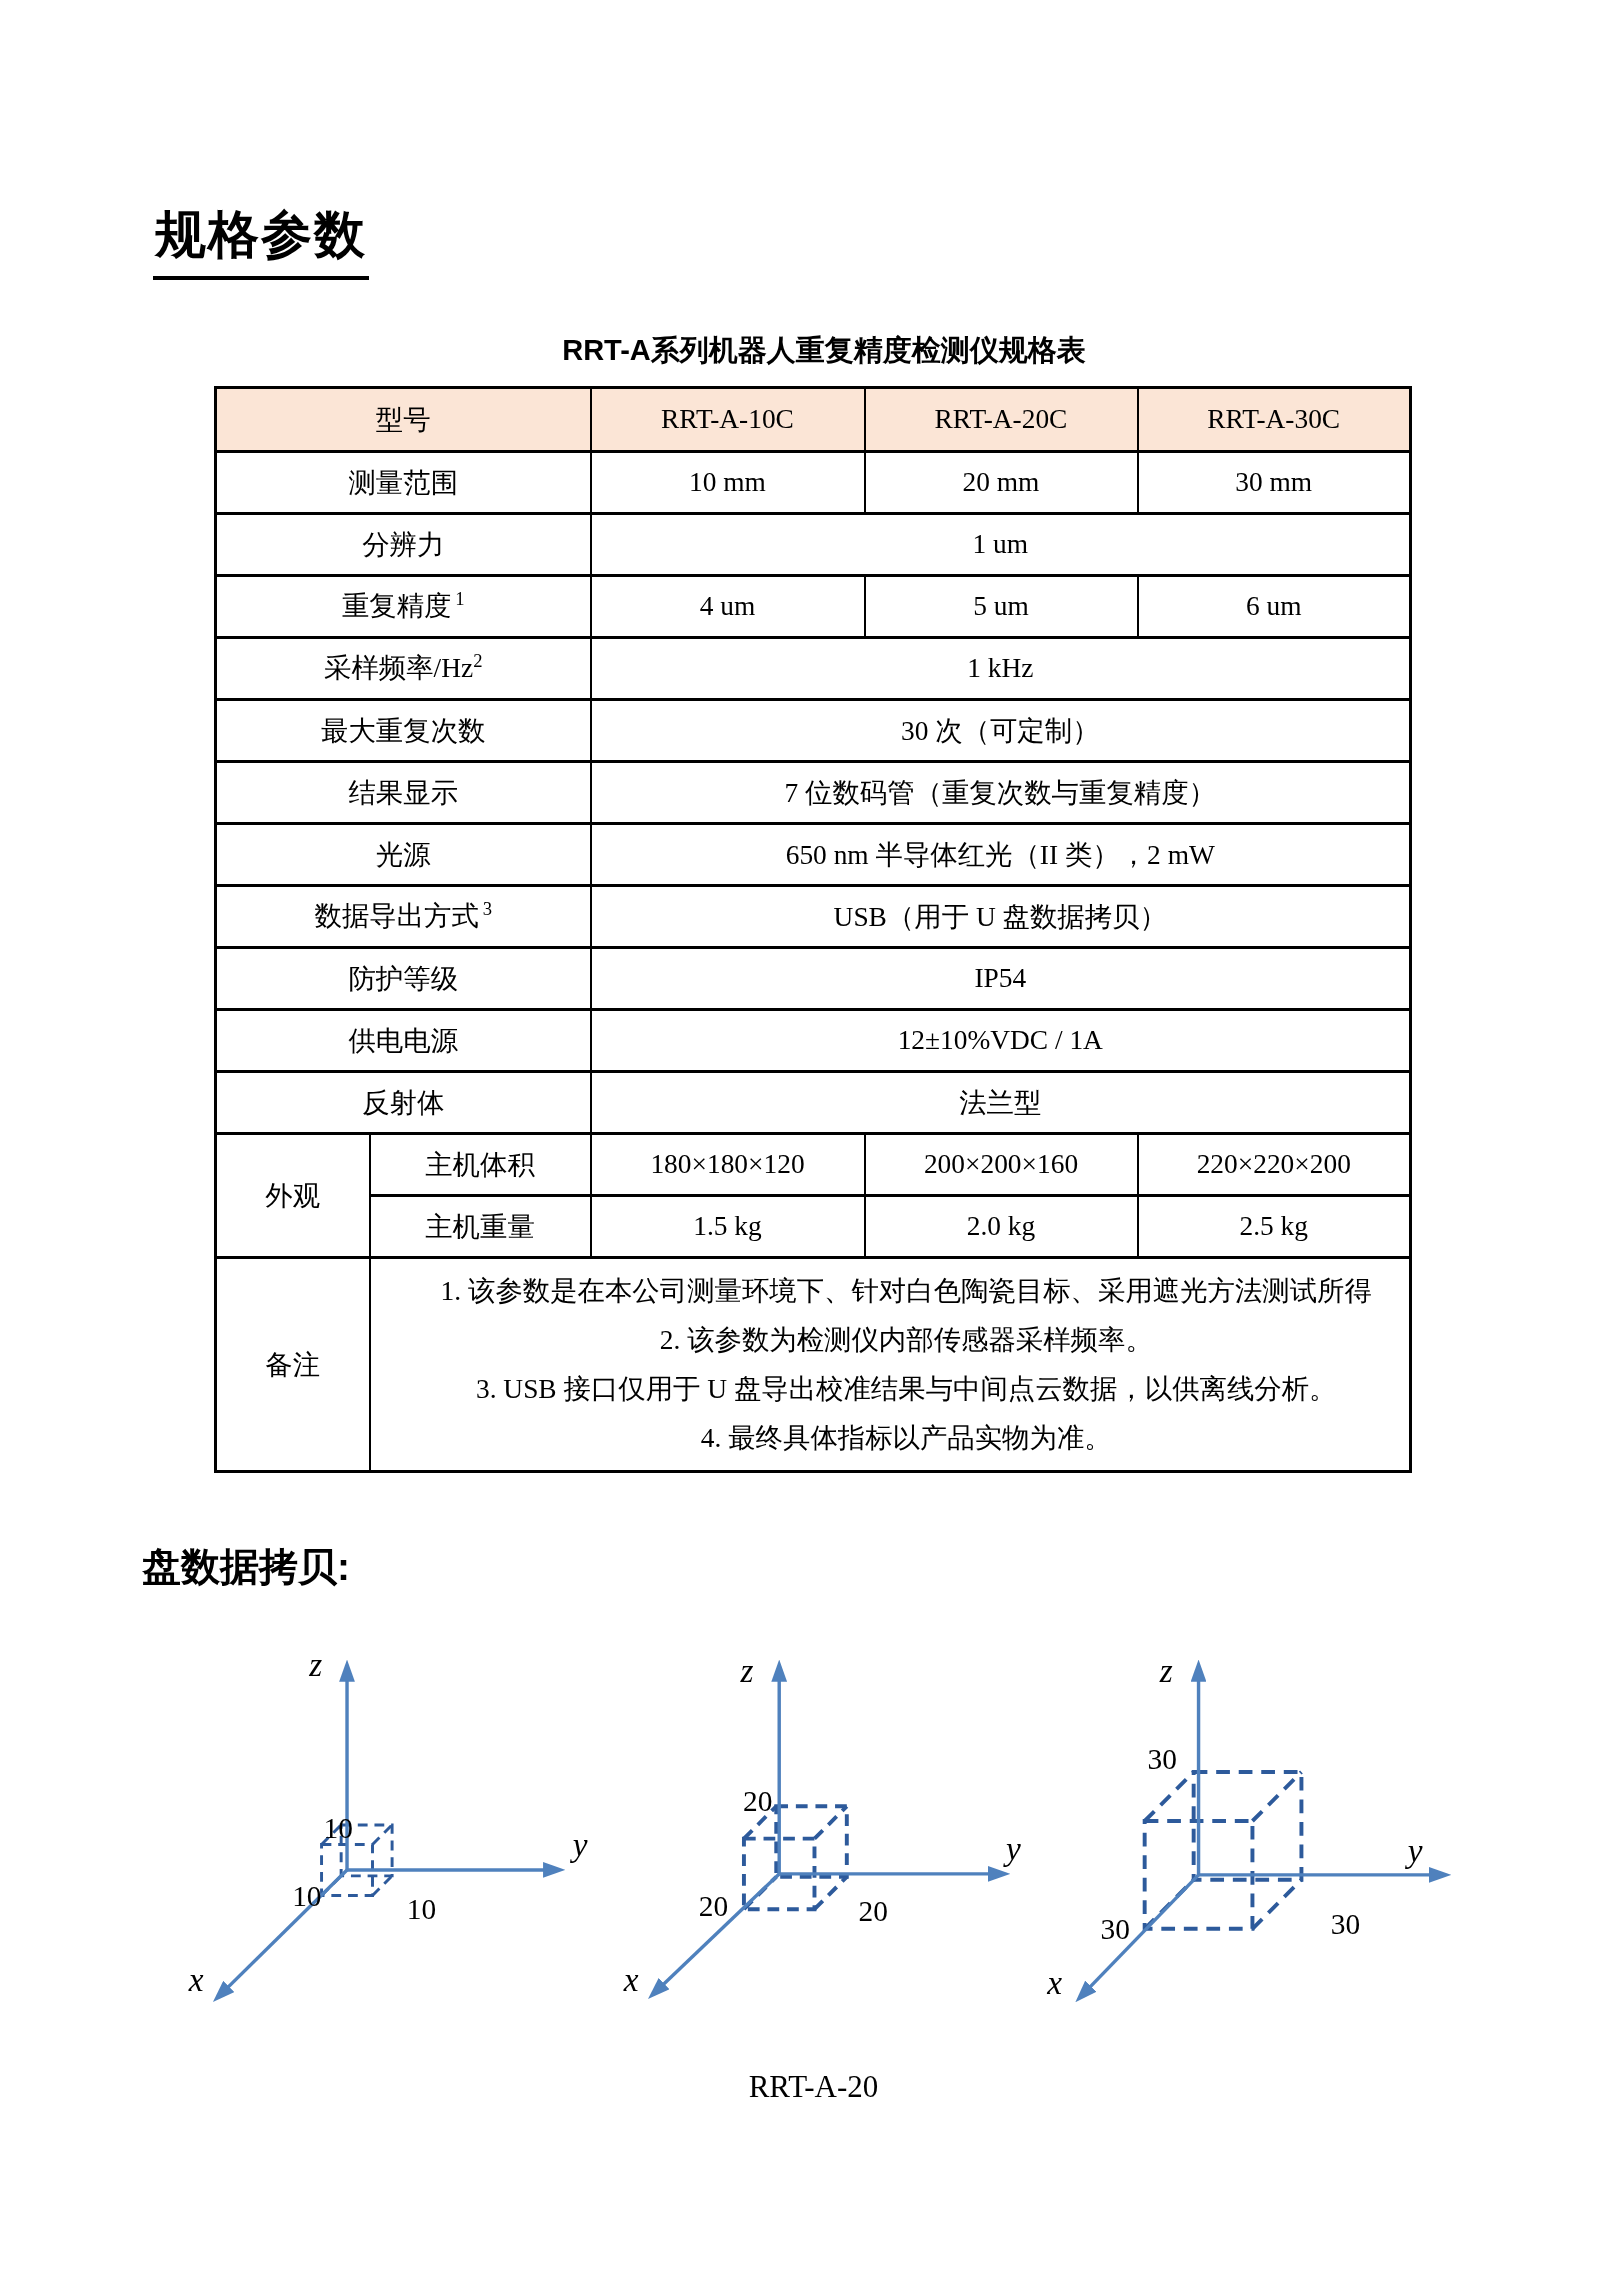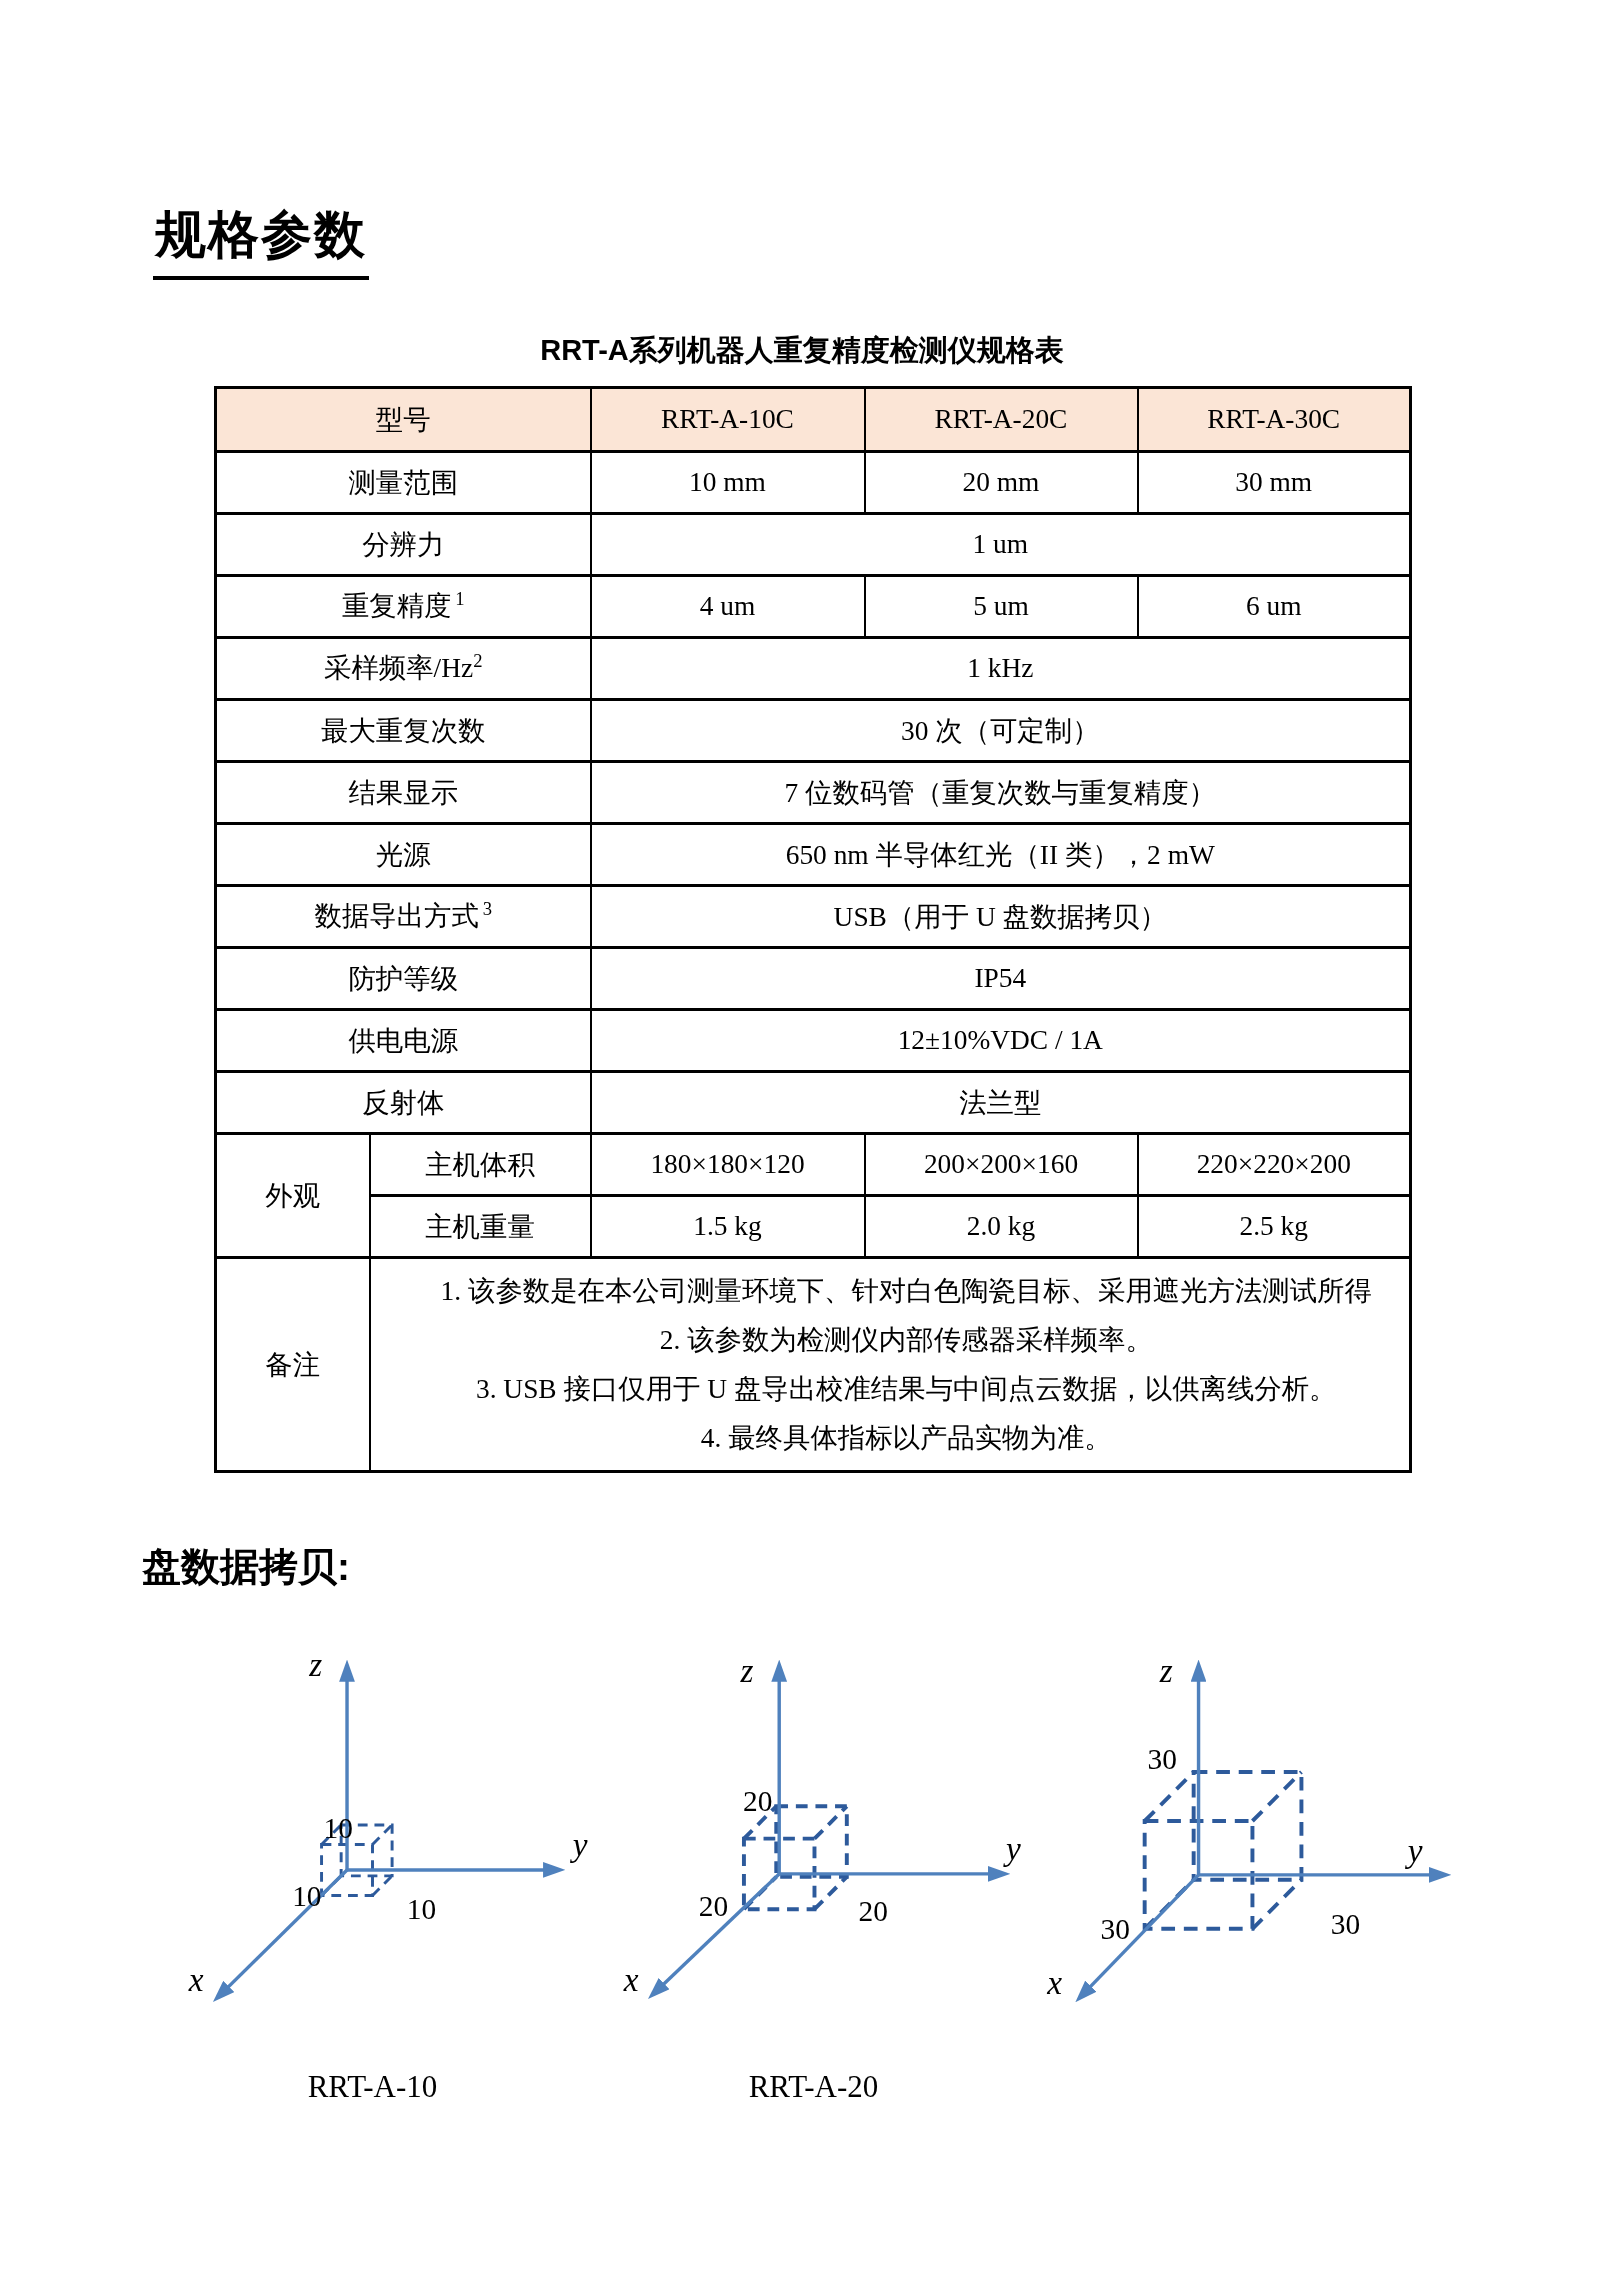--- a/index.html
+++ b/index.html
@@ -3,21 +3,21 @@
 <meta charset="utf-8">
 <style>
   * { margin:0; padding:0; box-sizing:border-box; }
   body { background:#ffffff; font-family:"Liberation Serif","DejaVu Serif",serif; color:#000; }
   .page { position:relative; width:1621px; height:2293px; background:#fff; overflow:hidden;margin-top:15px; }
 
   .h1 { position:absolute; left:153px; top:186px; font-family:"Liberation Sans","DejaVu Sans",sans-serif;
         font-weight:bold; font-size:51px; letter-spacing:2px; }
   .h1 span { display:inline-block; border-bottom:4.9px solid #000; padding:0 2px 5.9px 2px; }
 
-  .table-title { position:absolute; left:204px; top:316px; width:1196px; text-align:center;
+  .table-title { position:absolute; left:226px; top:316px; width:1196px; text-align:center;
         font-family:"Liberation Sans","DejaVu Sans",sans-serif; font-weight:bold; font-size:29px; }
 
   table.spec { position:absolute; left:214px; top:371px; width:1196px;
         border-collapse:collapse; table-layout:fixed; border:3.9px solid #000; }
   table.spec td { border:2.9px solid #000; border-top-width:3.9px; border-bottom-width:3.9px;
         text-align:center; vertical-align:middle; font-size:27.4px; }
   tr.hr  { height:64px; }
   tr.rr  { height:62px; }
   tr.nr  { height:214px; }
   td.hdr { background:#FBE5D6; }
@@ -157,21 +157,20 @@
         <line class="axis" x1="204" y1="248" x2="420" y2="248" marker-end="url(#ah1)"></line>
         <line class="axis" x1="204" y1="248" x2="72" y2="378" marker-end="url(#ah1)"></line>
       </g>
       <text class="axis-letter" x="172" y="50" text-anchor="middle">z</text>
       <text class="axis-letter" x="442" y="234" text-anchor="middle">y</text>
       <text class="axis-letter" x="50" y="372" text-anchor="middle">x</text>
       <text class="dim-label" x="195" y="215" text-anchor="middle">10</text>
       <text class="dim-label" x="163" y="285" text-anchor="middle">10</text>
       <text class="dim-label" x="280" y="298" text-anchor="middle">10</text>
     </svg>
-    <div class="caption">RRT-A-10</div>
   </div>
 
   <div class="diagram" style="left:588px; top:1612px; width:451px;">
     <svg width="451" height="436" viewBox="0 0 460 445">
       <defs>
         <marker id="ah2" viewBox="0 0 10 10" refX="7" refY="5" markerWidth="6.5" markerHeight="4.6" orient="auto" preserveAspectRatio="none">
           <path d="M0,0 L10,5 L0,10 z" fill="#4F81BD"></path>
         </marker>
       </defs>
       <g>

